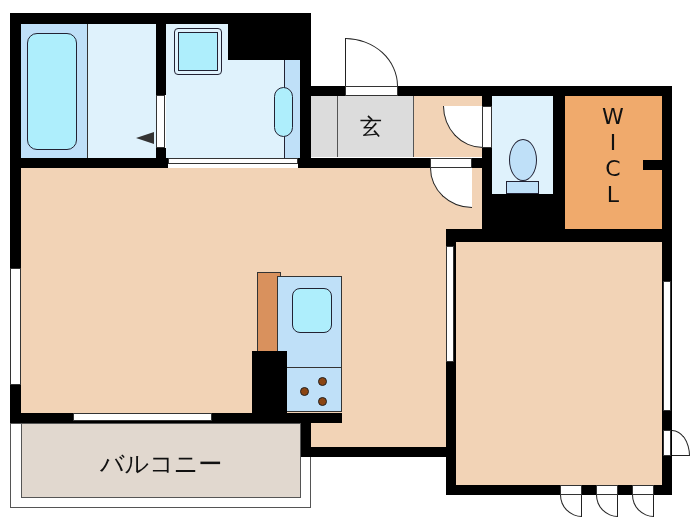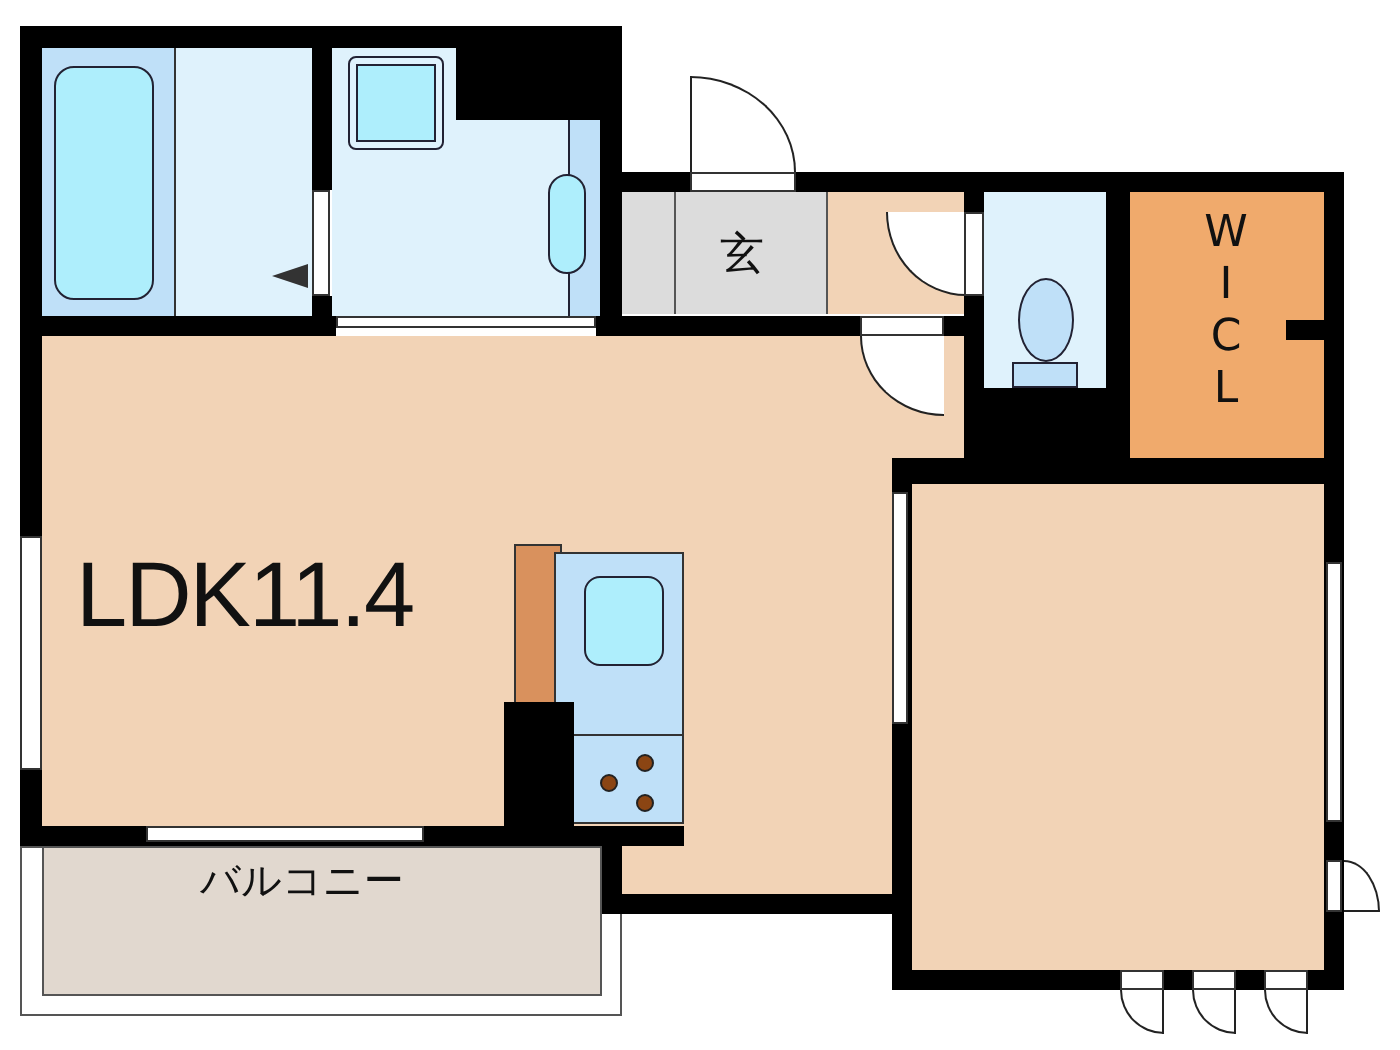--- a/index.html
+++ b/index.html
@@ -49,36 +49,35 @@
     <span>C</span>
     <span>L</span>
   </div>
   <div class="wall" style="left:643px;top:160px;width:19px;height:10px;"></div>
   <div class="win" style="left:575px;top:229px;width:53px;height:8px;"></div>
   <div class="abs" style="left:614px;top:240px;width:0;height:0;border-left:6px solid transparent;border-right:6px solid transparent;border-top:18px solid #333;"></div>
 
   <div class="room" style="left:21px;top:168px;width:461px;height:72px;background:#f2d3b6;"></div>
   <div class="room" style="left:21px;top:240px;width:425px;height:173px;background:#f2d3b6;"></div>
   <div class="room" style="left:311px;top:413px;width:135px;height:34px;background:#f2d3b6;"></div>
-  <div class="label" style="left:38px;top:270px;font-size:46px;font-family:'Liberation Sans',sans-serif;letter-spacing:-1px;">LDK11.4</div>
 
   <div class="abs" style="left:257px;top:272px;width:24px;height:80px;background:#d9915d;border:1px solid #333;"></div>
   <div class="abs" style="left:277px;top:276px;width:65px;height:136px;background:#bfe0f8;border:1px solid #333;"></div>
   <div class="abs" style="left:292px;top:288px;width:40px;height:45px;background:#aeeefc;border:1.5px solid #223;border-radius:8px;"></div>
   <div class="abs" style="left:286px;top:367px;width:56px;height:1px;background:#333;"></div>
   <div class="abs" style="left:300px;top:387px;width:9px;height:9px;border-radius:50%;background:#8b4513;border:1px solid #222;"></div>
   <div class="abs" style="left:318px;top:377px;width:9px;height:9px;border-radius:50%;background:#8b4513;border:1px solid #222;"></div>
   <div class="abs" style="left:318px;top:397px;width:9px;height:9px;border-radius:50%;background:#8b4513;border:1px solid #222;"></div>
   <div class="wall" style="left:252px;top:351px;width:35px;height:62px;"></div>
 
   <div class="room" style="left:456px;top:242px;width:206px;height:243px;background:#f2d3b6;"></div>
 
   <div class="abs" style="left:10px;top:423px;width:301px;height:85px;border:1.5px solid #555;background:#fff;"></div>
   <div class="room" style="left:21px;top:423px;width:280px;height:75px;background:#e1d8cf;border:1.5px solid #555;box-sizing:border-box;"></div>
-  <div class="label" style="left:100px;top:427px;font-size:20px;">バルコニー</div>
+  <div class="label" style="left:100px;top:448px;font-size:24px;">バルコニー</div>
 
   <div class="wall" style="left:10px;top:13px;width:300px;height:11px;"></div>
   <div class="wall" style="left:10px;top:13px;width:11px;height:255px;"></div>
   <div class="wall" style="left:10px;top:385px;width:11px;height:38px;"></div>
   <div class="wall" style="left:156px;top:24px;width:10px;height:71px;"></div>
   <div class="wall" style="left:156px;top:148px;width:10px;height:20px;"></div>
   <div class="wall" style="left:21px;top:158px;width:147px;height:10px;"></div>
   <div class="wall" style="left:298px;top:158px;width:194px;height:10px;"></div>
   <div class="wall" style="left:300px;top:13px;width:11px;height:155px;"></div>
   <div class="wall" style="left:300px;top:86px;width:45px;height:10px;"></div>

